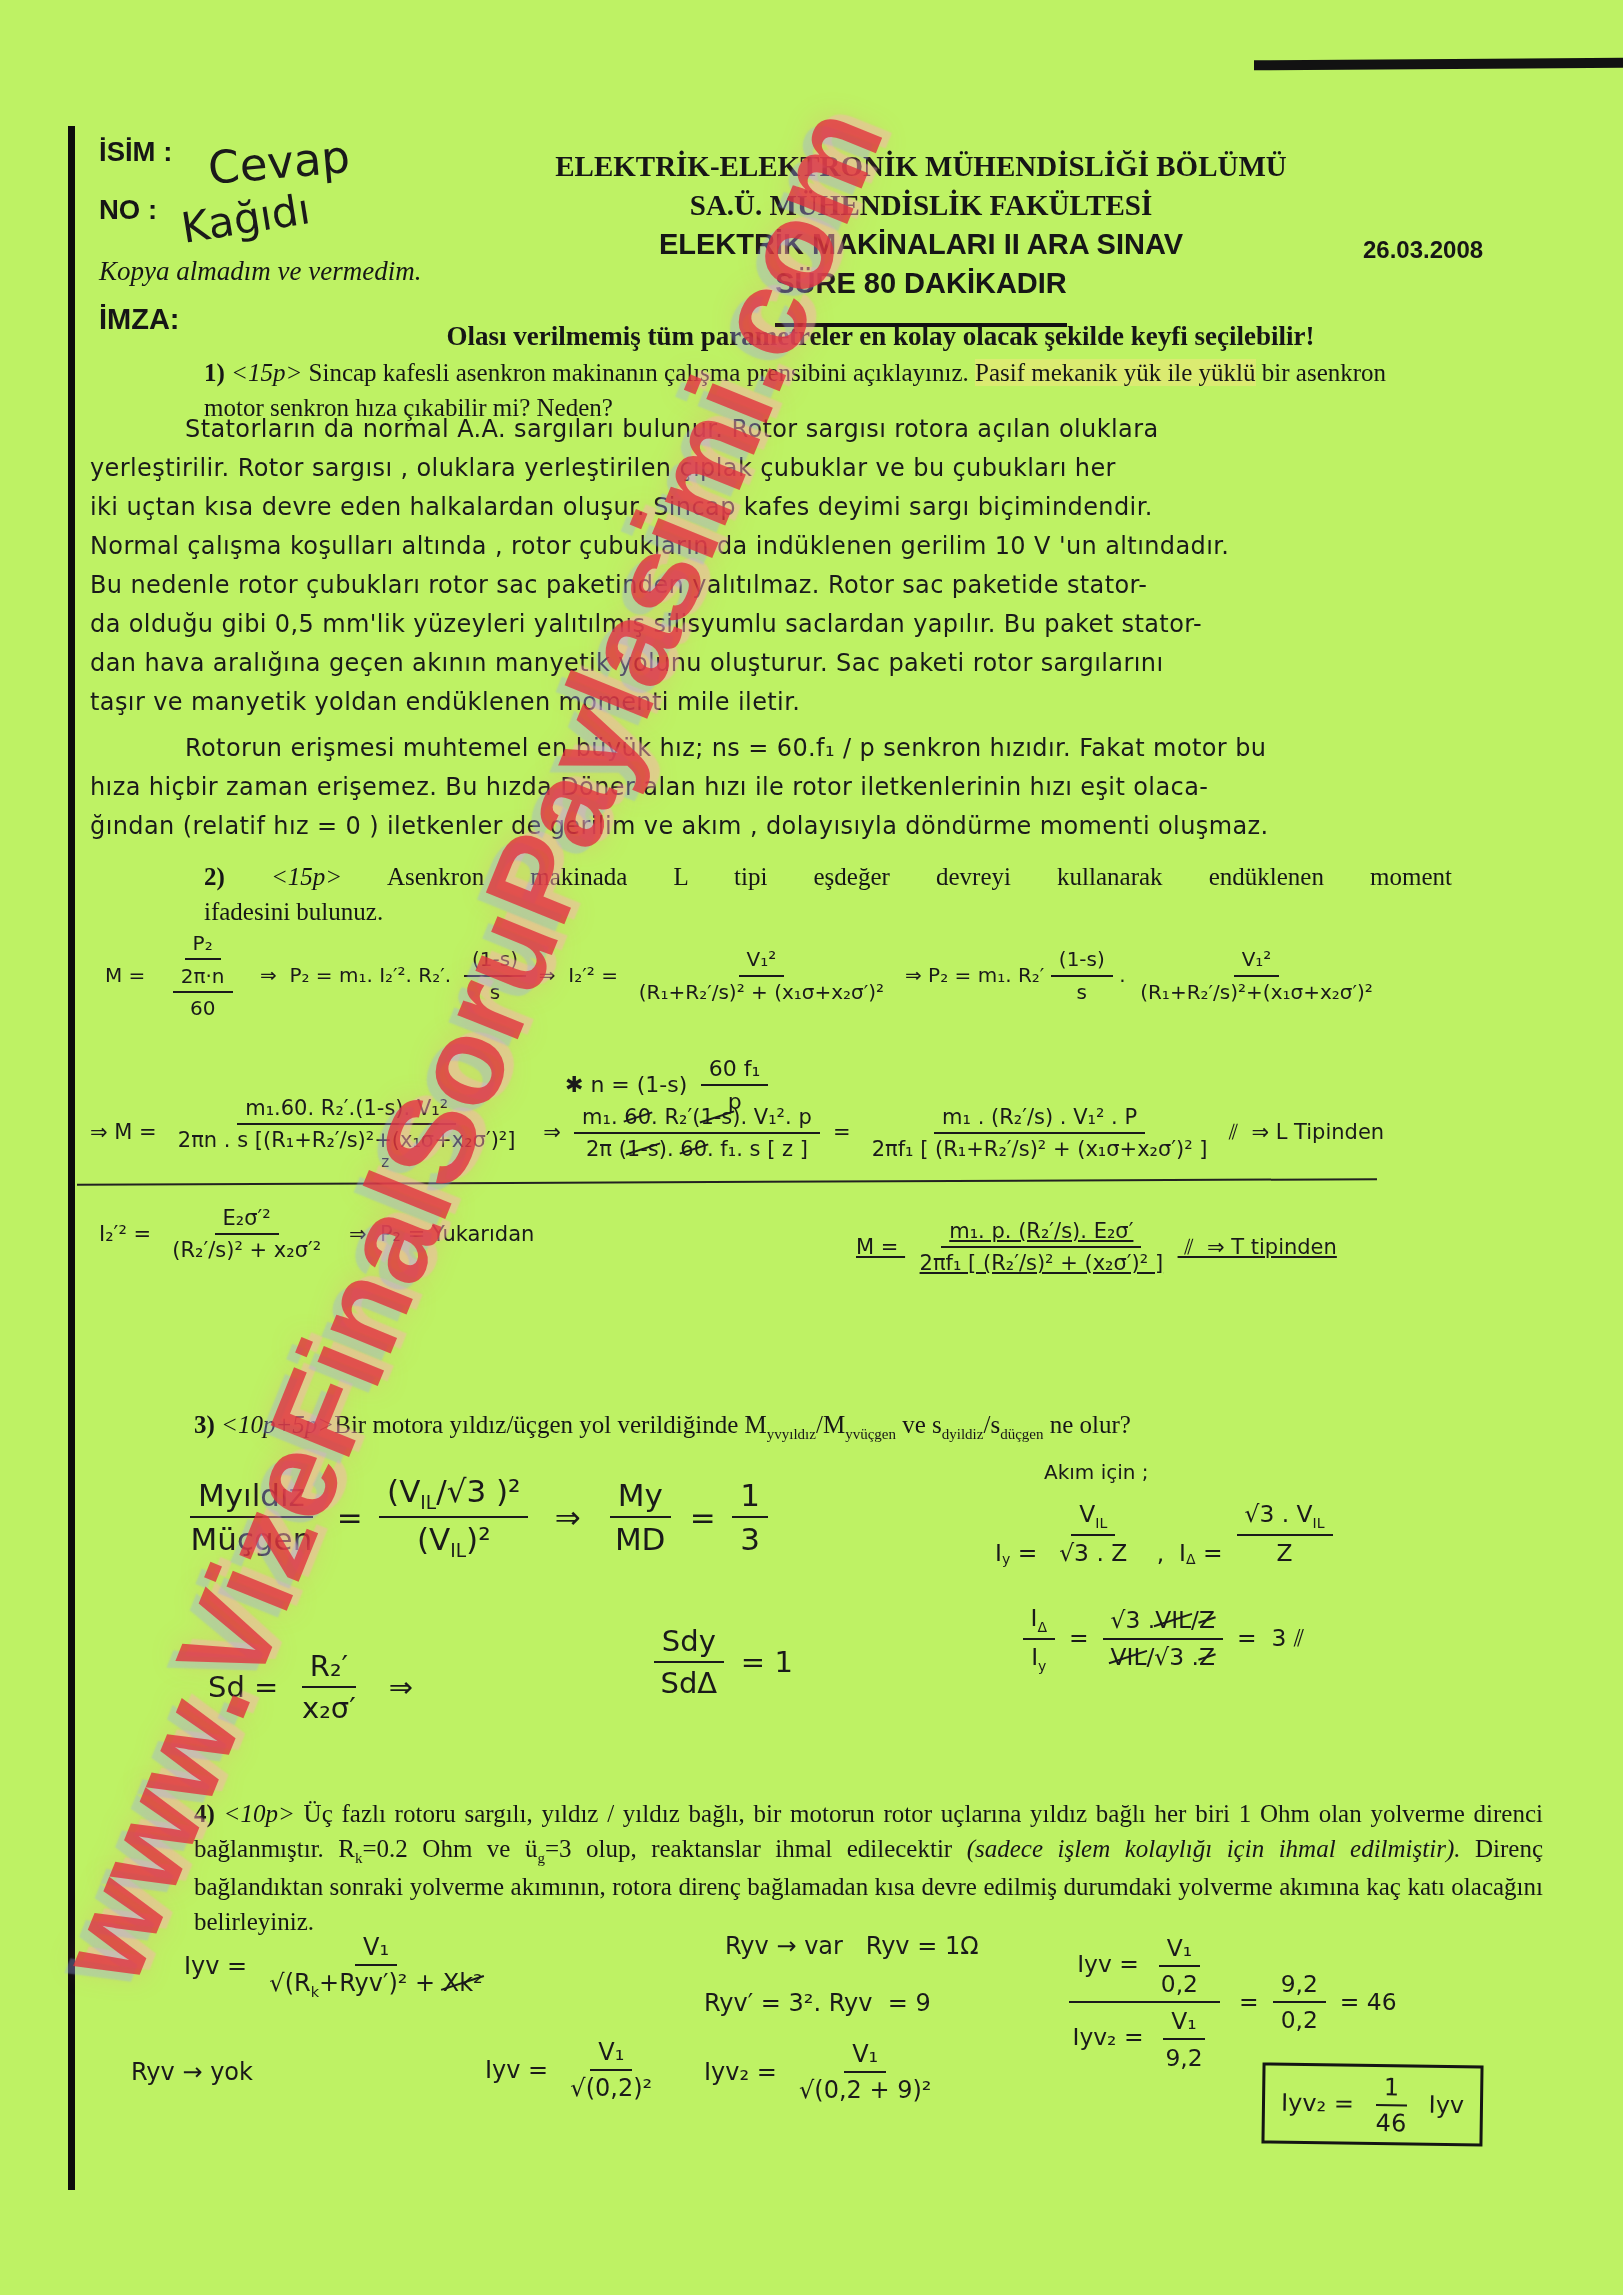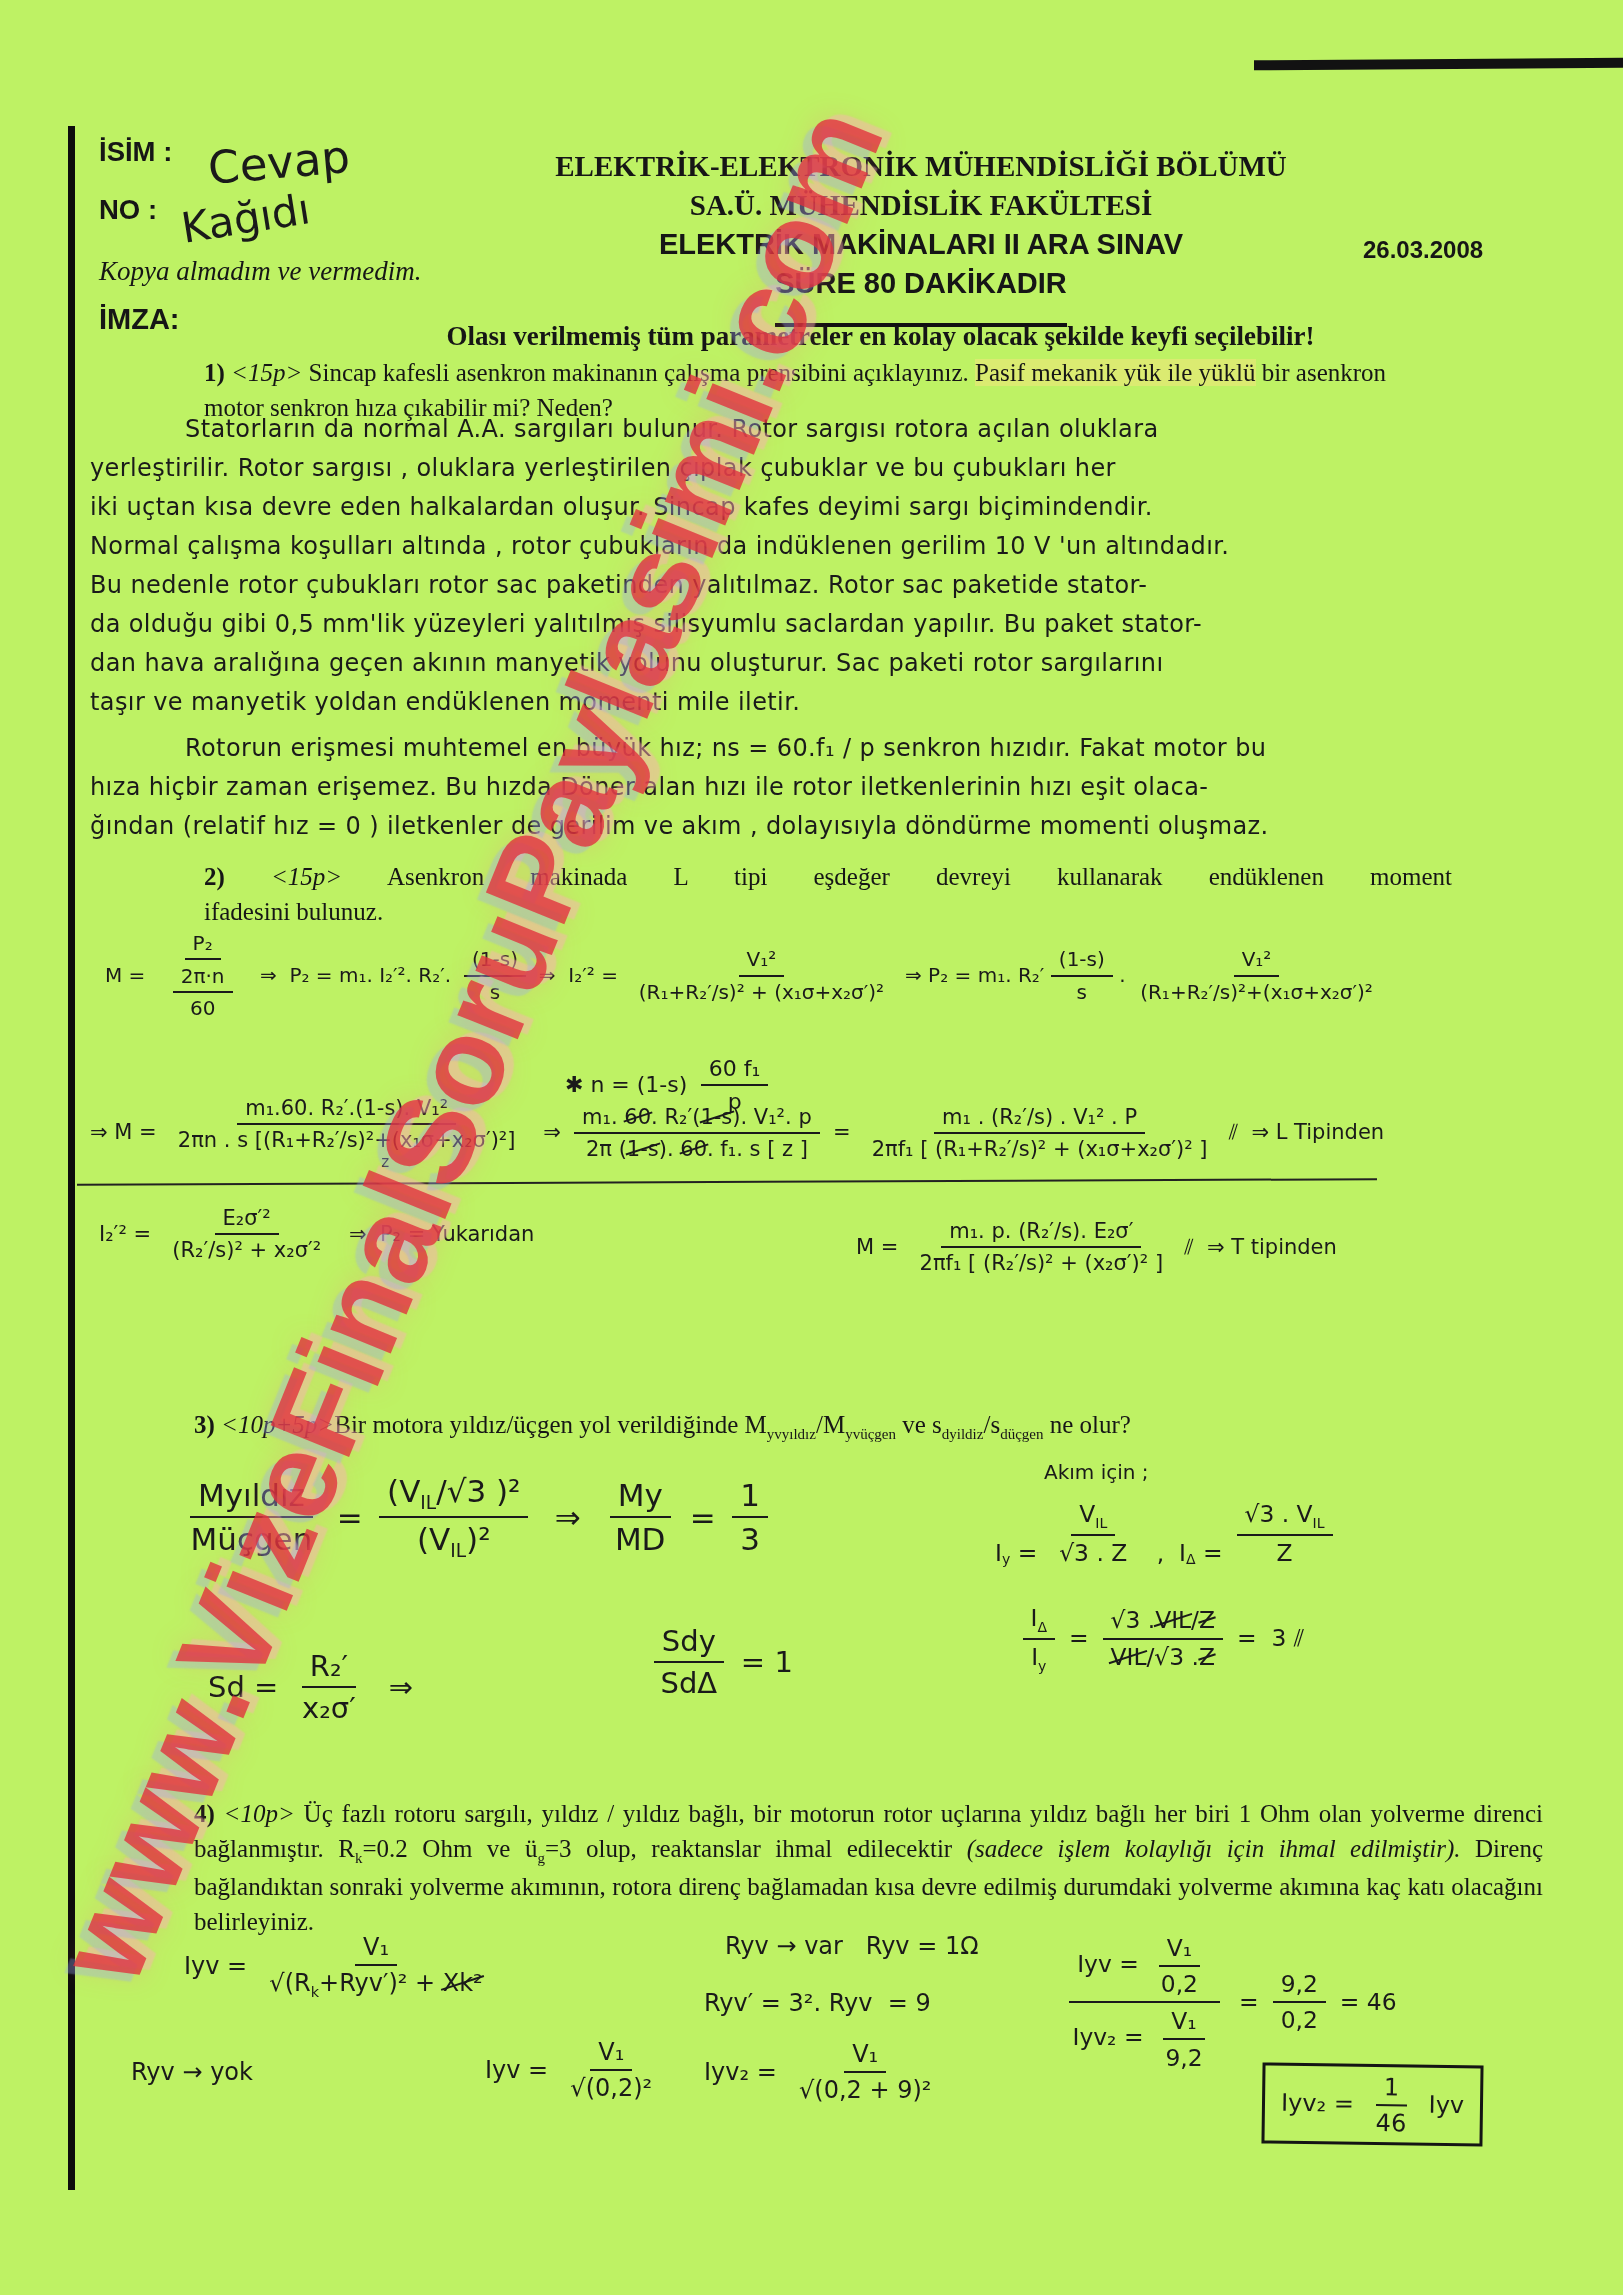--- a/index.html
+++ b/index.html
@@ -107,21 +107,21 @@
   <div class="abs qtext" style="left:204px;top:859px;width:1248px;">
     <div class="just"><b>2)</b> <span class="pts">&lt;15p&gt;</span> <span>Asenkron   makinada   L   tipi   eşdeğer   devreyi   kullanarak   endüklenen   moment</span></div>
     <div>ifadesini bulunuz.</div>
   </div>
 
   <div class="abs fx" style="left:105px;top:930px;font-size:20px;">M = <span class="frac"><span class="num">P₂</span><span class="den"><span class="frac"><span class="num">2π·n</span><span class="den">60</span></span></span></span> ⇒  P₂ = m₁. I₂′². R₂′. <span class="frac"><span class="num">(1-s)</span><span class="den">s</span></span> ⇒  I₂′² = <span class="frac"><span class="num">V₁²</span><span class="den">(R₁+R₂′/s)² + (x₁σ+x₂σ′)²</span></span> ⇒ P₂ = m₁. R₂′<span class="frac"><span class="num">(1-s)</span><span class="den">s</span></span>.<span class="frac"><span class="num">V₁²</span><span class="den">(R₁+R₂′/s)²+(x₁σ+x₂σ′)²</span></span></div>
   <div class="abs fx" style="left:565px;top:1055px;font-size:22px;">✱ n = (1-s) <span class="frac"><span class="num">60 f₁</span><span class="den">p</span></span></div>
   <div class="abs fx" style="left:90px;top:1095px;font-size:21px;">⇒ M = <span class="frac"><span class="num">m₁.60. R₂′.(1-s). V₁²</span><span class="den">2πn . s <span class="ubr"><span class="ubv">[(R₁+R₂′/s)²+(x₁σ+x₂σ′)²]</span><span class="ubl">z</span></span></span></span>  ⇒ <span class="frac"><span class="num">m₁. <span class="strike">60</span>. R₂′(<span class="strike">1-s</span>). V₁². p</span><span class="den">2π (<span class="strike">1-s</span>). <span class="strike">60</span>. f₁. s [ z ]</span></span> = <span class="frac"><span class="num">m₁ . (R₂′/s) . V₁² . P</span><span class="den">2πf₁ [ (R₁+R₂′/s)² + (x₁σ+x₂σ′)² ]</span></span> ⫽  ⇒ L Tipinden</div>
   <div class="abs sep" style="left:77px;top:1181px;width:1300px;"></div>
   <div class="abs fx" style="left:99px;top:1205px;font-size:21px;">I₂′² = <span class="frac"><span class="num">E₂σ′²</span><span class="den">(R₂′/s)² + x₂σ′²</span></span>  ⇒  P₂ = Yukarıdan</div>
-  <div class="abs fx" style="left:856px;top:1218px;font-size:21px;">M = <span class="frac"><span class="num">m₁. p. (R₂′/s). E₂σ′</span><span class="den">2πf₁ [ (R₂′/s)² + (x₂σ′)² ]</span></span> ⫽  ⇒ T tipinden</div>
+  <div class="abs fx" style="left:856px;top:1218px;font-size:21px;text-decoration:underline;">M = <span class="frac"><span class="num">m₁. p. (R₂′/s). E₂σ′</span><span class="den">2πf₁ [ (R₂′/s)² + (x₂σ′)² ]</span></span> ⫽  ⇒ T tipinden</div>
 
   <div class="abs qtext" style="left:194px;top:1407px;width:1389px;">
     <b>3)</b> <span class="pts">&lt;10p+5p&gt;</span><span>Bir motora yıldız/üçgen yol verildiğinde M</span><sub>yvyıldız</sub><span>/M</span><sub>yvüçgen</sub><span> ve s</span><sub>dyildiz</sub><span>/s</span><sub>düçgen</sub><span> ne olur?</span>
   </div>
 
   <div class="abs fx" style="left:176px;top:1472px;font-size:31px;"><span class="frac"><span class="num">Myıldız</span><span class="den">Müçgen</span></span> = <span class="frac"><span class="num">(V<sub>IL</sub>/√3 )²</span><span class="den">(V<sub>IL</sub>)²</span></span>  ⇒  <span class="frac"><span class="num">My</span><span class="den">MD</span></span> = <span class="frac"><span class="num">1</span><span class="den">3</span></span></div>
   <div class="abs hw" style="left:1044px;top:1460px;font-size:20px;">Akım için ;</div>
   <div class="abs fx" style="left:995px;top:1499px;font-size:23.4px;align-items:flex-end;">I<sub>y</sub> = <span class="frac"><span class="num">V<sub>IL</sub></span><span class="den">√3 . Z</span></span>  ,  I<sub>Δ</sub> = <span class="frac"><span class="num">√3 . V<sub>IL</sub></span><span class="den">Z</span></span></div>
   <div class="abs fx" style="left:1016px;top:1603px;font-size:23.4px;"><span class="frac"><span class="num">I<sub>Δ</sub></span><span class="den">I<sub>y</sub></span></span> = <span class="frac"><span class="num">√3 .<span class="strike">VIL</span>/<span class="strike">Z</span></span><span class="den"><span class="strike">VIL</span>/√3 .<span class="strike">Z</span></span></span> =  3 ⫽</div>
   <div class="abs fx" style="left:208px;top:1648px;font-size:29px;">Sd = <span class="frac"><span class="num">R₂′</span><span class="den">x₂σ′</span></span>  ⇒</div>

